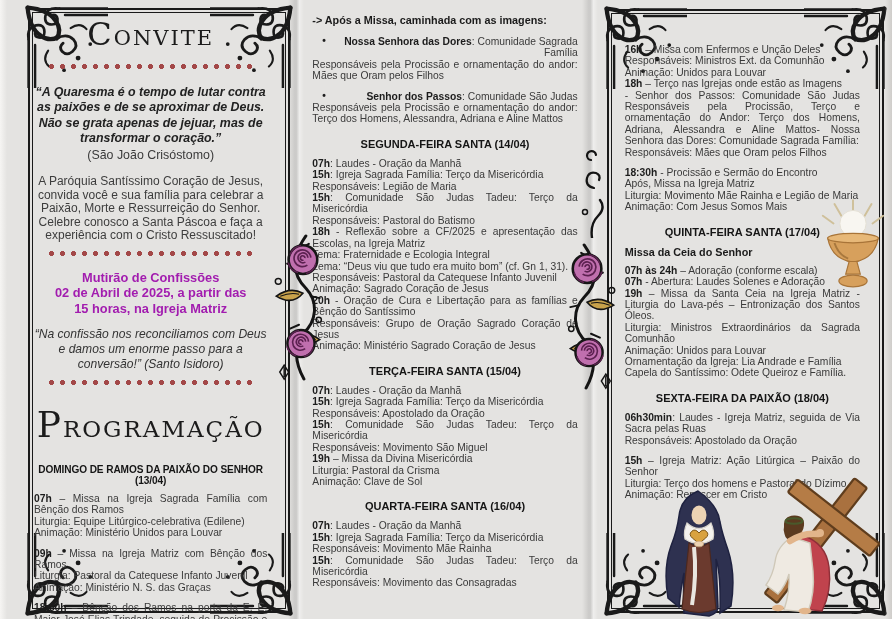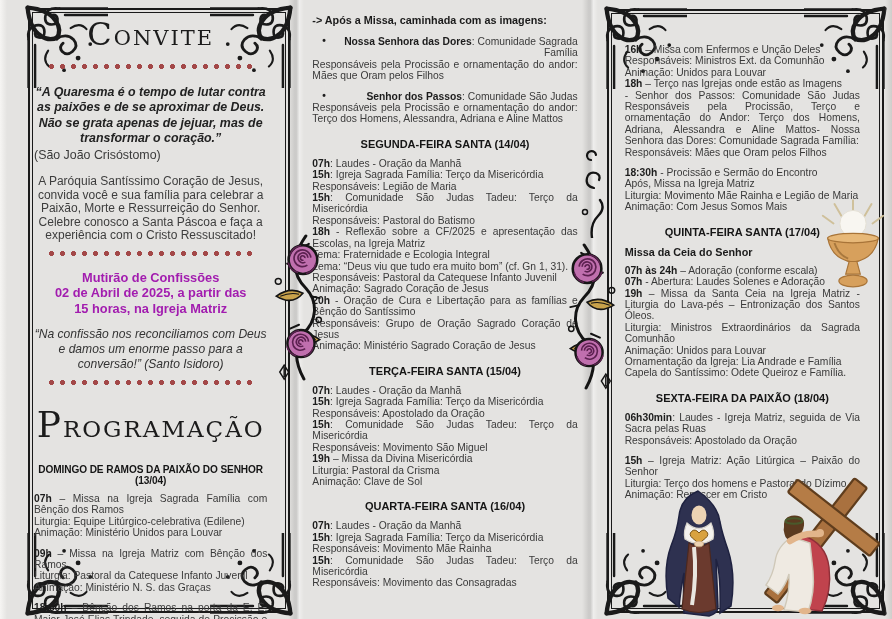--- a/index.html
+++ b/index.html
@@ -48,21 +48,21 @@
     text-align:center;text-transform:uppercase;font-size:21px;letter-spacing:2px;margin:0;line-height:1.3}
   .fancy::first-letter{font-size:32px}
   .fancy2{font-size:23px;margin-top:16px}
   .fancy2::first-letter{font-size:36px}
 
   .dots{width:210px;height:7px;margin:7px auto 0;
     background-image:radial-gradient(circle 2.6px at 50% 50%,#a34848 99%,rgba(0,0,0,0) 100%);
     background-size:11px 7px;background-repeat:repeat-x}
 
   .quote{font-weight:bold;font-style:italic;text-align:center;font-size:12.4px;line-height:15.6px;color:#222;margin:15px 0 0}
-  .qauthor{text-align:left;font-size:12.4px;margin:1px 0 0;color:#3a3a3a}
+  .qauthor{text-align:center;font-size:12.4px;margin:1px 0 0;color:#3a3a3a}
   .intro{text-align:center;font-size:12px;line-height:13.6px;margin:13px 0 0;color:#3d3d3d}
   .mutirao{font-weight:bold;text-align:center;font-size:12.8px;line-height:15.4px;margin:13px 0 0;color:#a21caf}
   .quote2{font-style:italic;text-align:center;font-size:12.1px;line-height:15px;margin:11px 0 0;color:#333}
 
   .dayhead{font-weight:bold;color:#151515;text-align:center;margin:13px 0 8px;font-size:11px}
   .p1 .dayhead{font-size:10.1px;letter-spacing:-0.1px;margin:15px 0 7px}
   .p2head{font-weight:bold;font-size:10.8px;margin:2px 0 10px;color:#1b1b1b}
   .subhead{font-weight:bold;font-size:10.8px;margin:2px 0 7px;color:#1b1b1b;text-align:left}
 
   .lines .line{font-size:10.3px;line-height:11.4px;text-align:justify;color:#3a3a3a}

